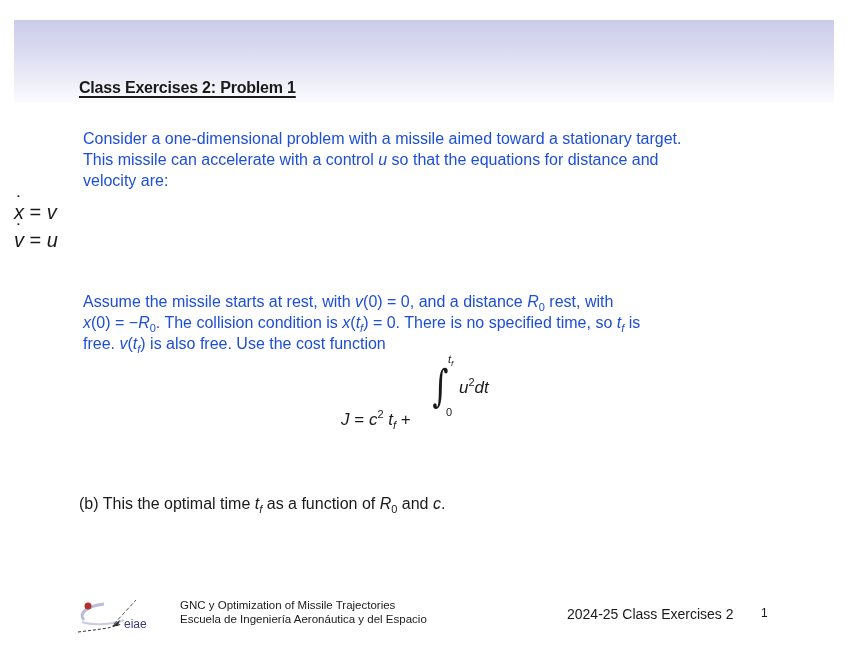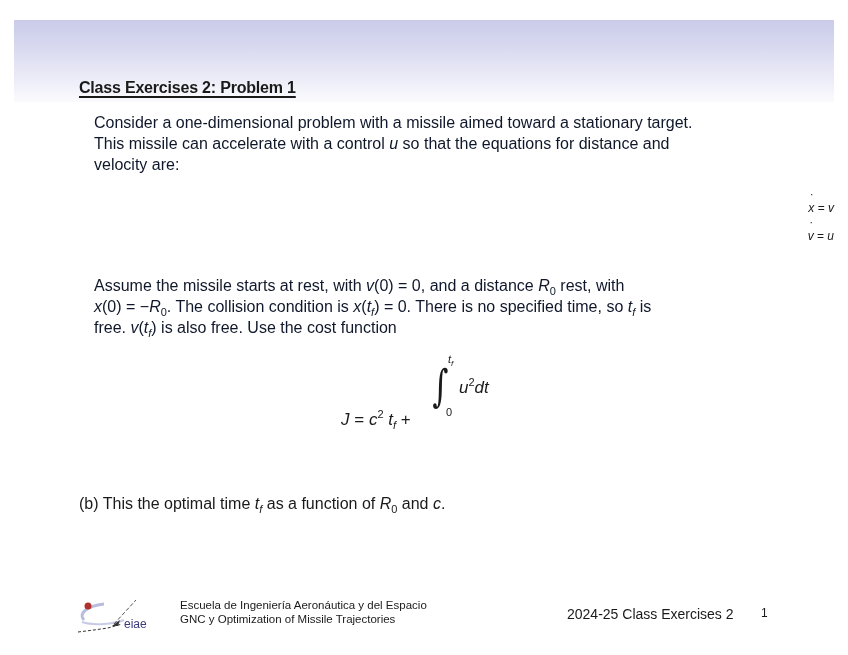--- a/index.html
+++ b/index.html
@@ -39,38 +39,39 @@
       font-weight: bold;
       color: #1a1a1a;
       text-decoration: underline;
       text-underline-offset: 3px;
       text-decoration-thickness: 1.5px;
       letter-spacing: -0.2px;
       font-family: "Liberation Sans", sans-serif;
     }
     .para {
       position: absolute;
-      left: 80px;
+      left: 69px;
       width: 700px;
       font-size: 16px;
       line-height: 21px;
-      color: #0f172a;
-      font-family: "Liberation Sans", sans-serif;
+      color: #1d4ed8;
+      font-family: "Liberation Sans", sans-serif;
+      margin-top: 16px;
     }
     .para i, .math i {
       font-style: italic;
     }
     .p1 { top: 92px; }
     .p2 { top: 255px; }
     .eq-block {
       position: absolute;
       left: 0;
       width: 820px;
-      text-align: right;
-      font-size: 12px;
+      text-align: left;
+      font-size: 20px;
       font-family: "Liberation Sans", sans-serif;
     }
     .eq1 { top: 181px; }
     .eq2 { top: 209px; }
     .dot {
       position: relative;
       display: inline-block;
       font-style: italic;
     }
     .dot::before {
@@ -225,19 +226,19 @@
     <svg class="logo" viewBox="0 0 82 42" width="82" height="42">
       <path d="M10 26 C 4 20, 12 12, 30 10" fill="none" stroke="#b9bcdc" stroke-width="3"></path>
       <path d="M8 28 C 20 32, 40 30, 50 26" fill="none" stroke="#c9cbe6" stroke-width="2"></path>
       <circle cx="14" cy="12" r="3.5" fill="#b0302c"></circle>
       <path d="M4 38 L 20 36 L 34 34 L 48 30" fill="none" stroke="#333" stroke-width="1" stroke-dasharray="3,2"></path>
       <path d="M40 30 L 62 6" fill="none" stroke="#555" stroke-width="1" stroke-dasharray="4,2"></path>
       <path d="M38 32 L 46 26 L 44 32 Z" fill="#333"></path>
       <text x="50" y="34" font-size="12" fill="#3a3a7a" font-family="Liberation Sans, sans-serif">eiae</text>
     </svg>
     <div class="footer-course">
+      <div>GNC y Optimization of Missile Trajectories</div>
       <div>Escuela de Ingeniería Aeronáutica y del Espacio</div>
-      <div>GNC y Optimization of Missile Trajectories</div>
     </div>
     <div class="footer-right">2024-25 Class Exercises 2</div>
     <div class="footer-page">1</div>
   </div>
 </div>
 
 </body></html>

